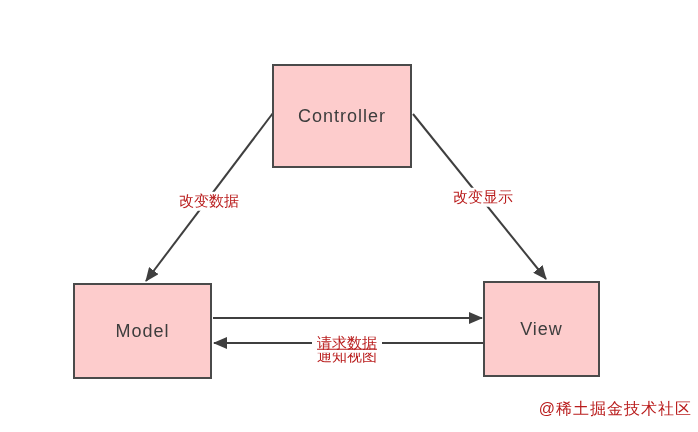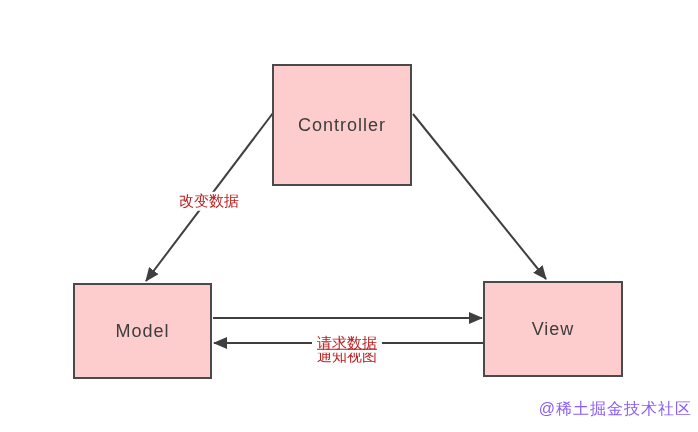--- a/index.html
+++ b/index.html
@@ -29,43 +29,43 @@
     box-sizing: border-box;
     display: flex;
     align-items: center;
     justify-content: center;
   }
   .node-label {
     font-size: 18px;
     color: #3d3d3d;
     letter-spacing: 1px;
   }
-  .node-controller { left: 272px; top: 64px;  width: 140px; height: 122px; }
+  .node-controller { left: 272px; top: 64px;  width: 140px; height: 104px; }
   .node-model      { left: 73px;  top: 283px; width: 139px; height: 96px;  }
-  .node-view       { left: 483px; top: 281px; width: 140px; height: 96px;  }
+  .node-view       { left: 483px; top: 281px; width: 117px; height: 96px;  }
   .edge-label {
     position: absolute;
     transform: translate(-50%, -50%);
     background: #ffffff;
     padding: 1px 5px;
     font-size: 15px;
     color: #b91c1c;
     white-space: nowrap;
     line-height: 1.1;
   }
   .edge-label-change-data    { left: 209px; top: 201px; }
   .edge-label-change-display { left: 483px; top: 197px; }
   .edge-label-notify-view    { left: 347px; top: 318px; margin-top: 38px; }
   .edge-label-request-data   { left: 347px; top: 343px; text-decoration: underline; }
   .watermark {
     position: absolute;
     right: 6px;
     top: 399px;
     font-size: 16px;
-    color: #8b5cf6;
+    color: #b91c1c;
     letter-spacing: 1px;
   }
 </style>
 </head>
 <body>
 
 <div class="canvas">
 
   <svg class="arrows-layer" width="698" height="432" viewBox="0 0 698 432" xmlns="http://www.w3.org/2000/svg">
     <defs>
@@ -86,20 +86,21 @@
   <div class="node node-model">
     <span class="node-label">Model</span>
   </div>
 
   <div class="node node-view">
     <span class="node-label">View</span>
   </div>
 
   <div class="edge-label edge-label-change-data">改变数据</div>
 
+  <div class="edge-label edge-label-change-display">改变显示</div>
 
   <div class="edge-label edge-label-notify-view">通知视图</div>
 
   <div class="edge-label edge-label-request-data">请求数据</div>
 
   <div class="watermark">@稀土掘金技术社区</div>
 
 </div>
 
 </body></html>

